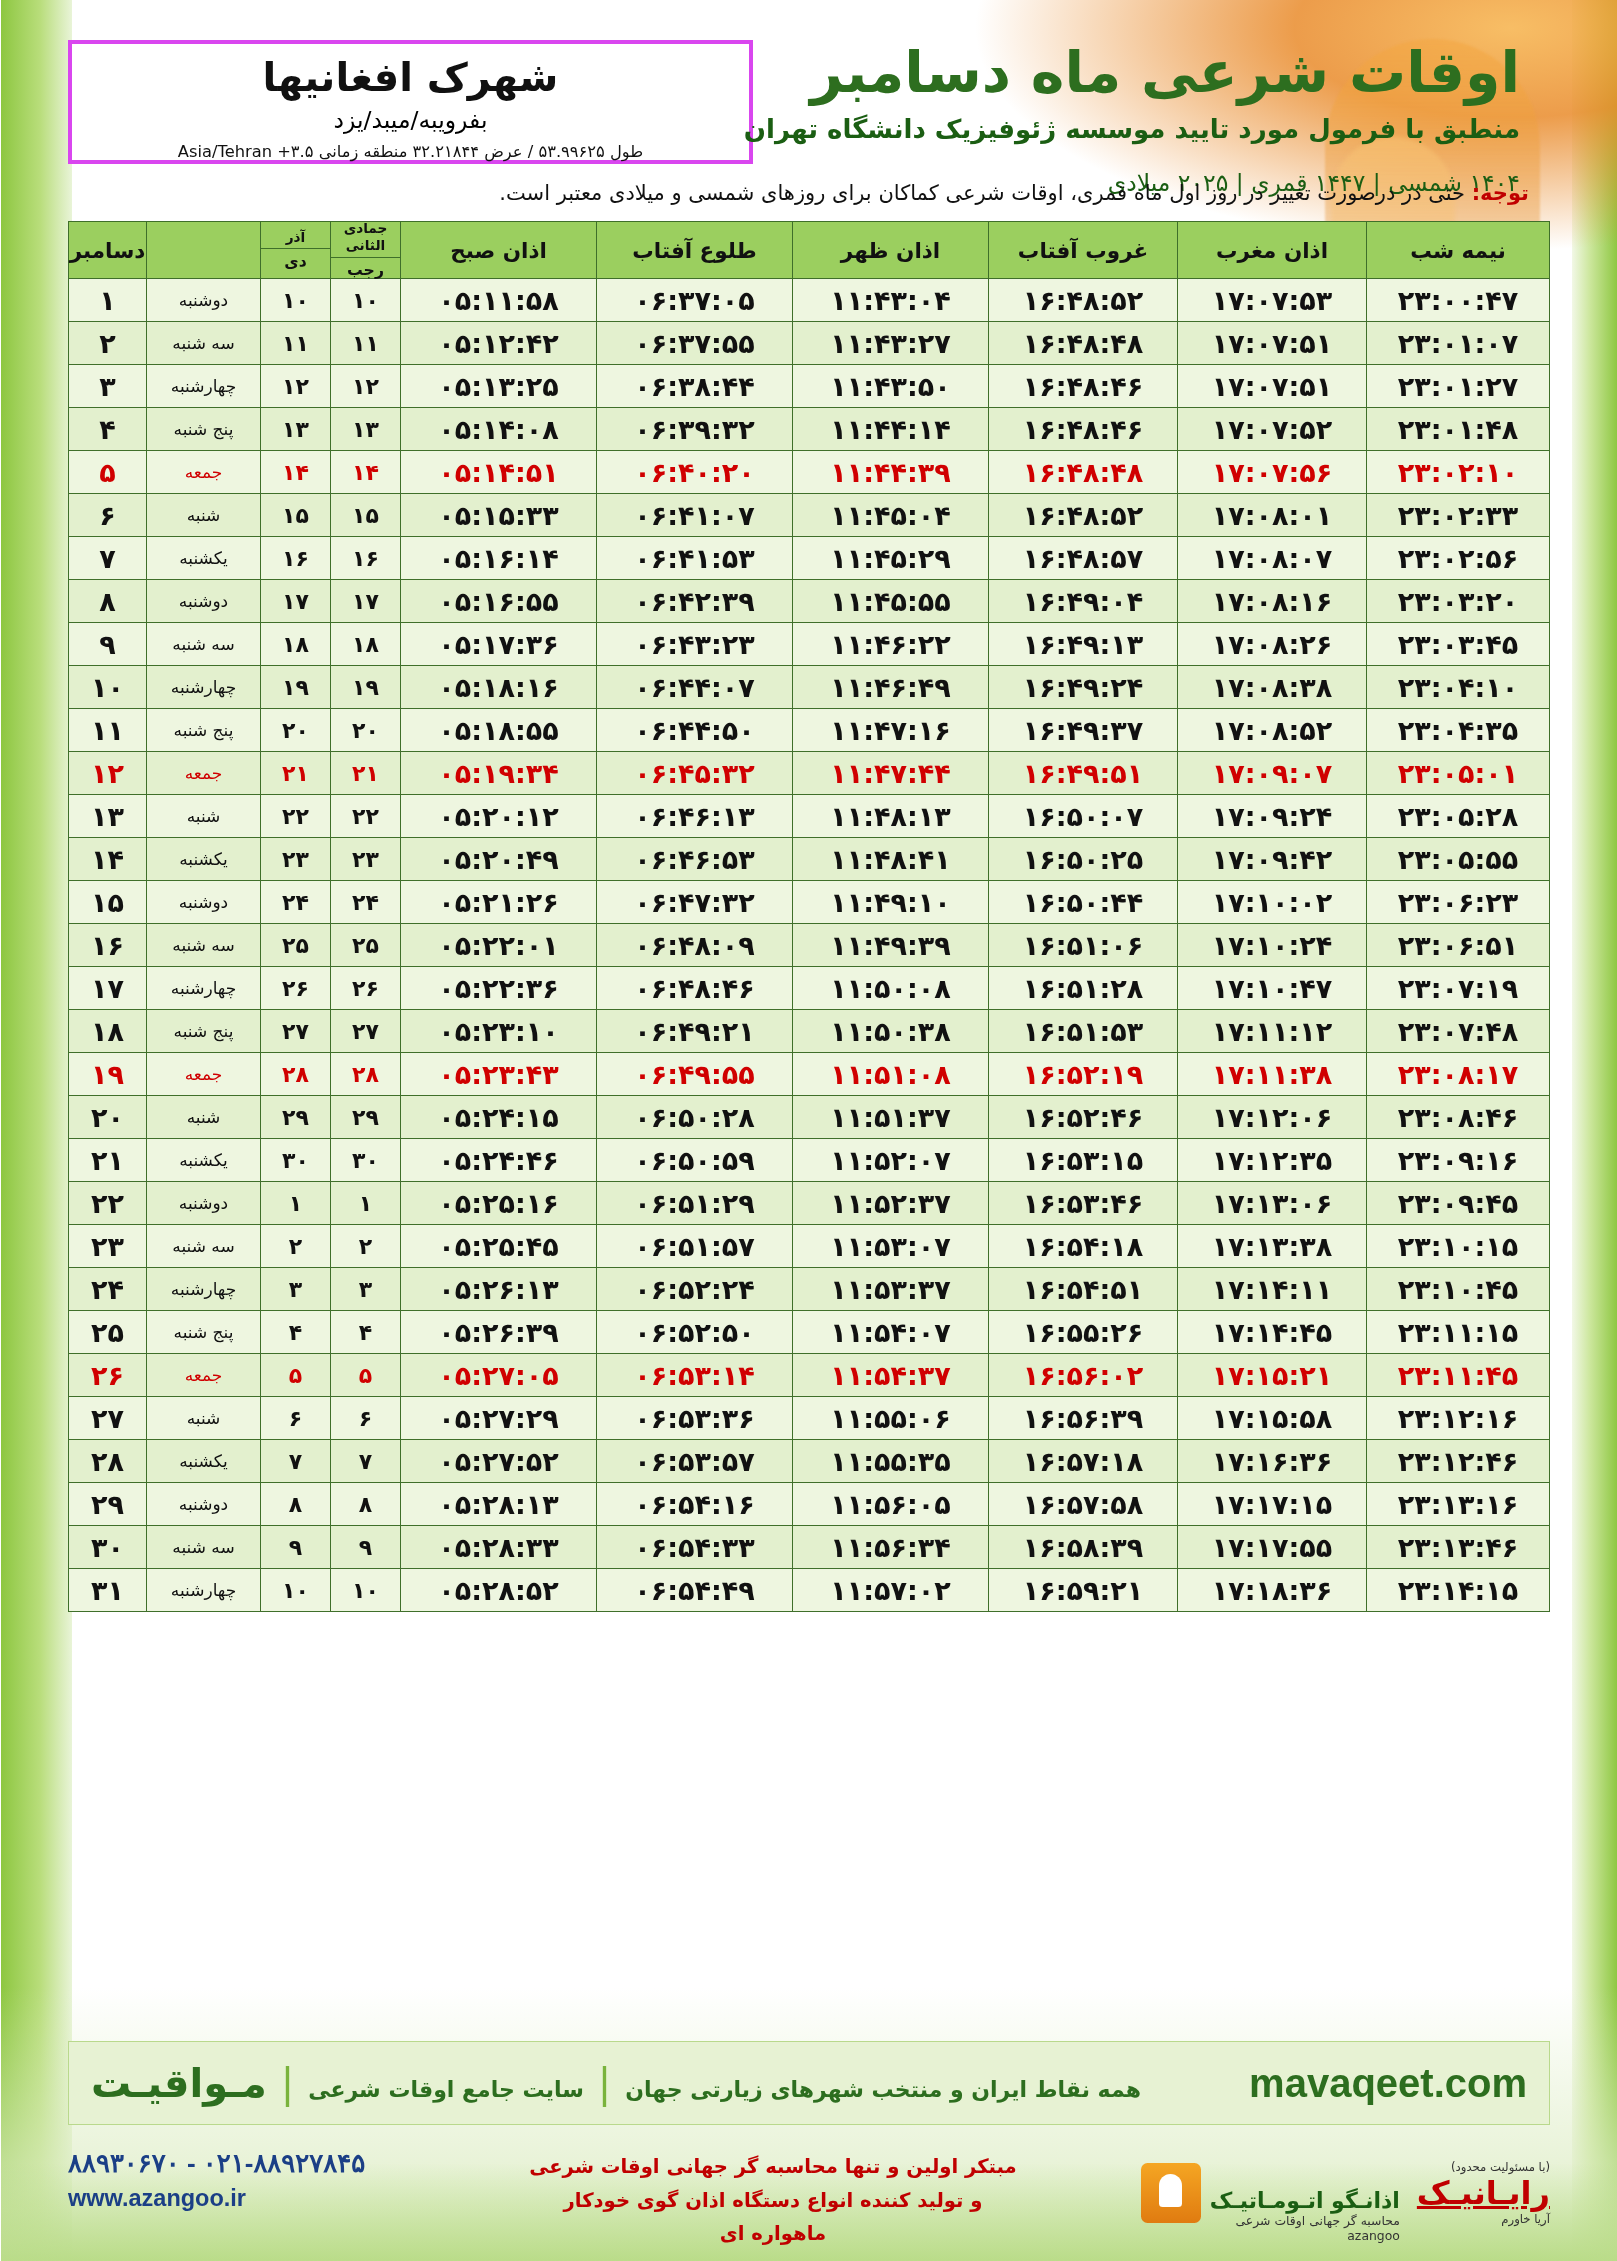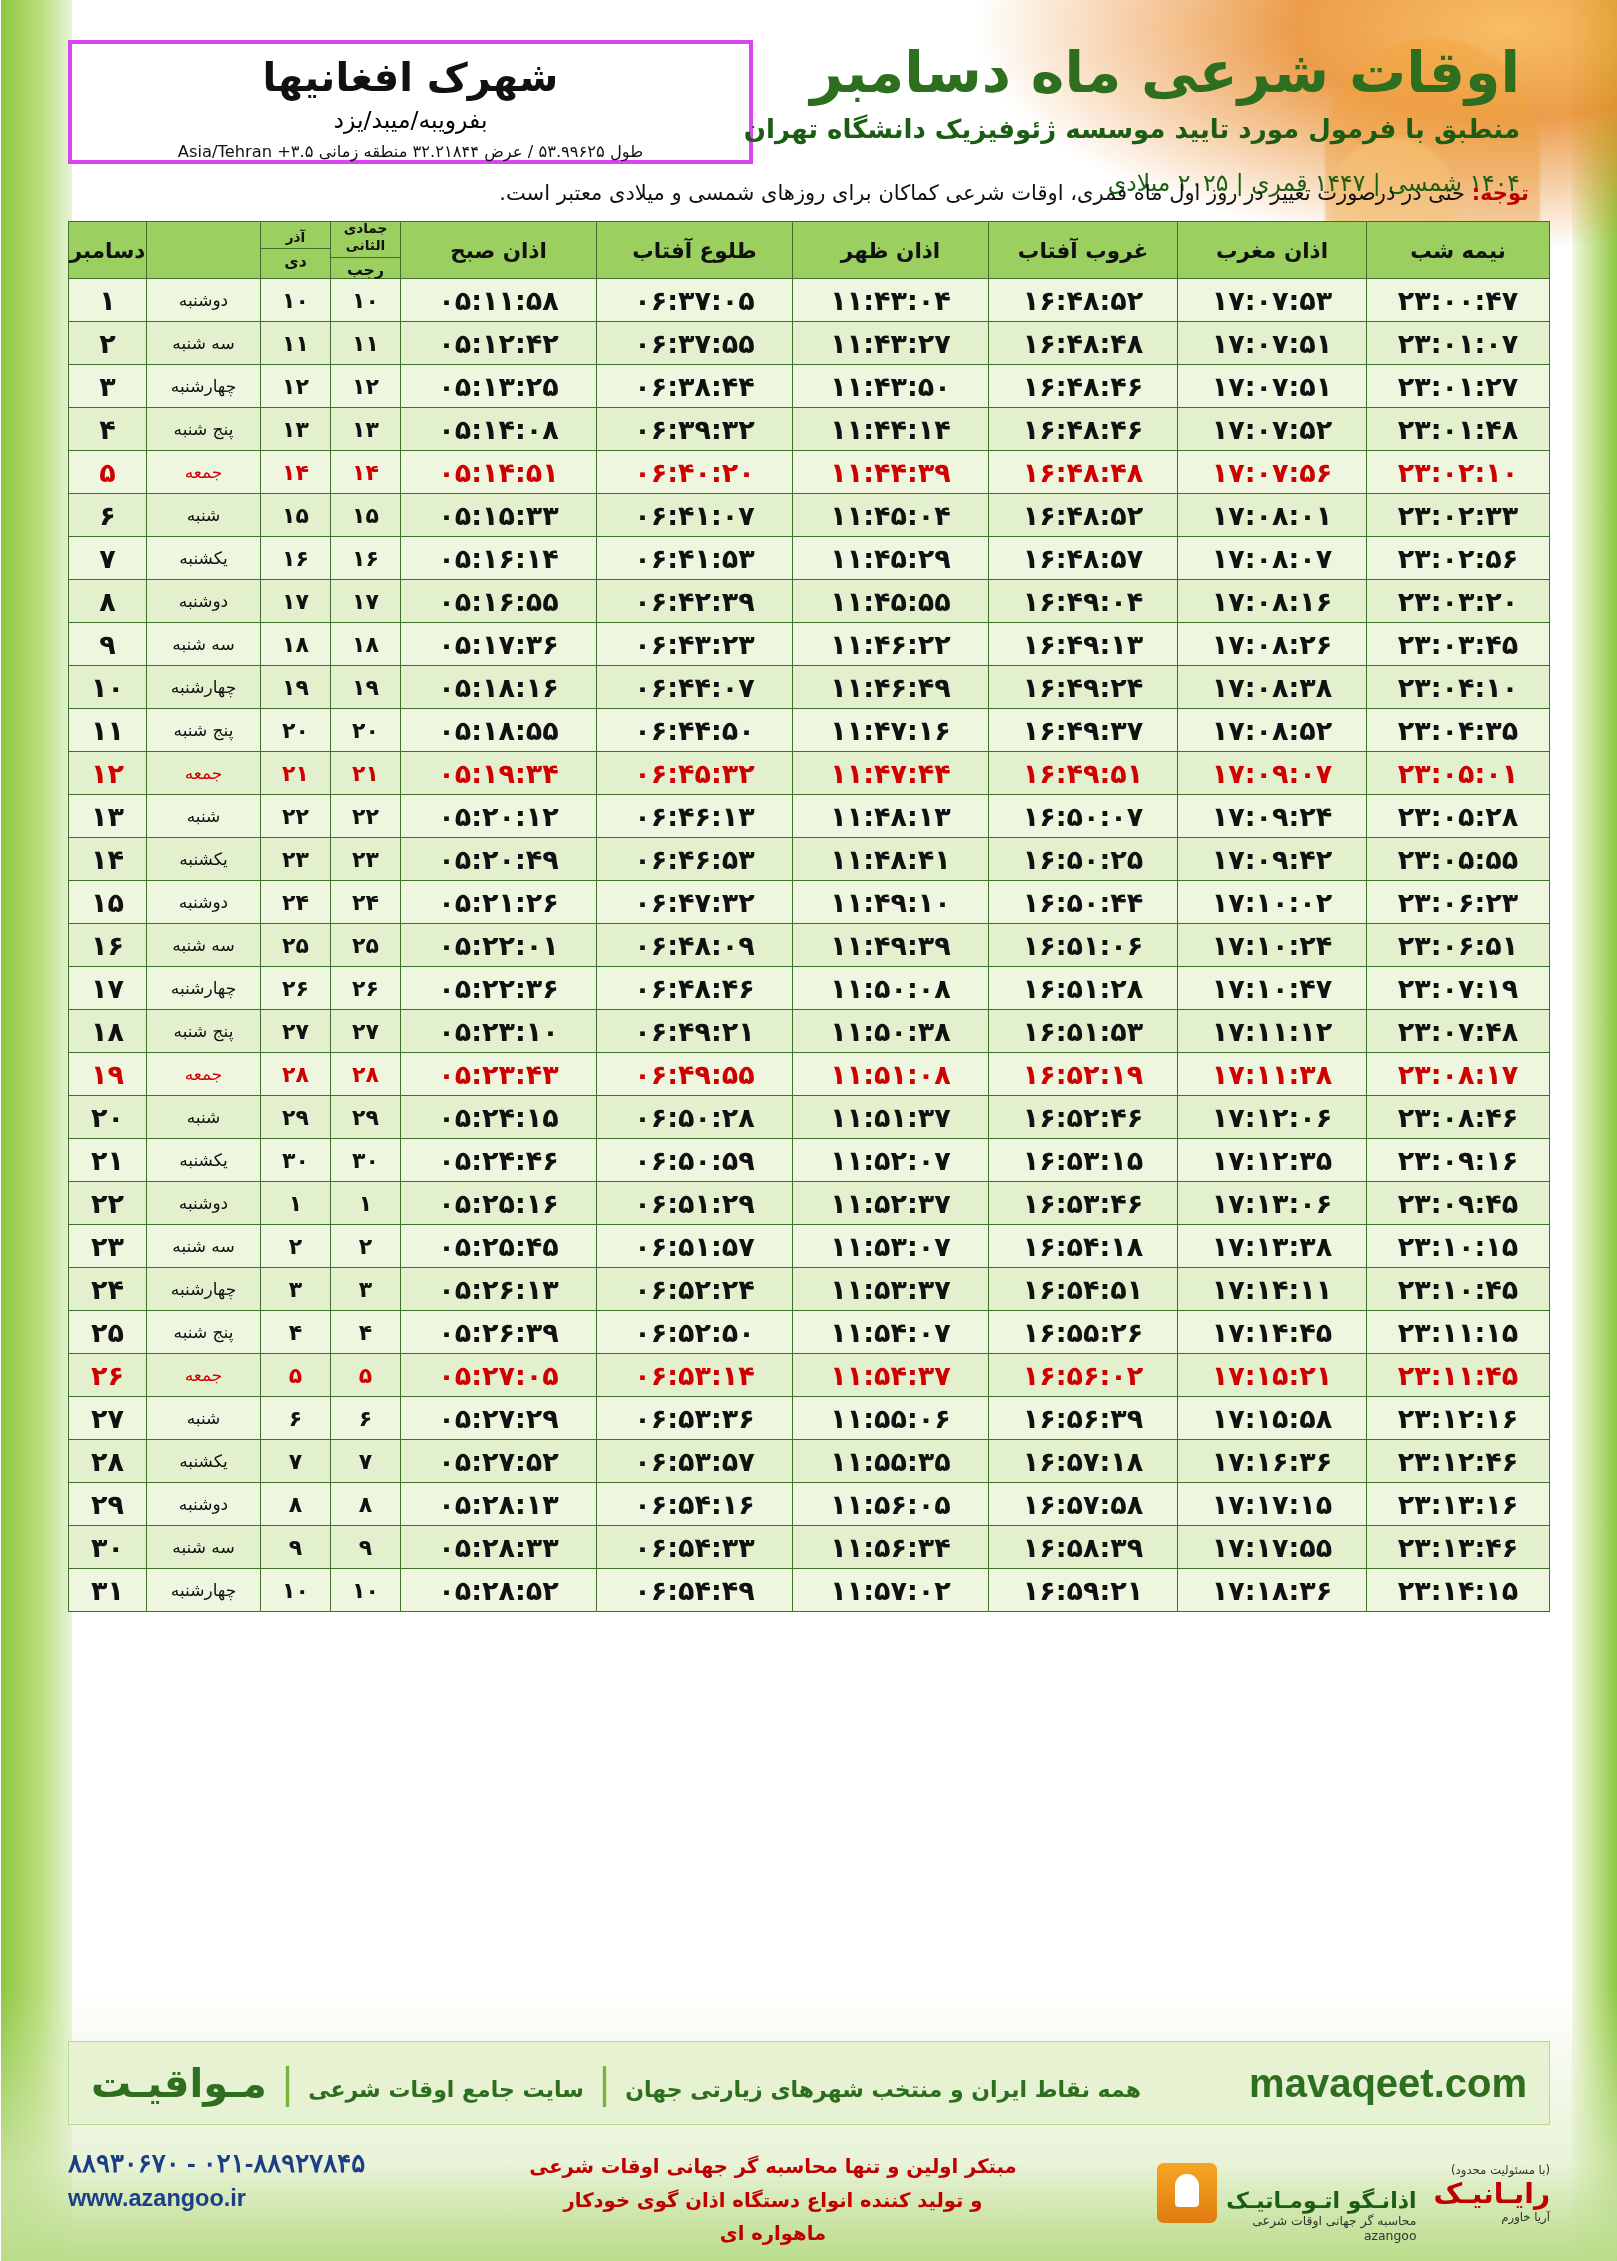--- a/index.html
+++ b/index.html
@@ -117,21 +117,21 @@
     border-radius:6.5px; position:relative;
   }
   .logo-mark:after{
     content:""; position:absolute; left:18px; top:10.4px; width:23.5px; height:33px;
     background:#fff; border-radius:11.7px 11.7px 3.9px 3.9px;
   }
   .logo-text { text-align:right; }
   .logo-text .t1 { font-size:22px; font-weight:bold; color:#1b5e13;margin-top:44px;}
   .logo-text .t2 { font-size:12.4px; color:#333;}
   .logo-rayanic { text-align:right; }
-  .logo-rayanic .r1 { font-size:28px; font-weight:bold; color:#c00000;}
+  .logo-rayanic .r1 { font-size:32px; font-weight:bold; color:#c00000;text-decoration:underline;}
   .logo-rayanic .r2 { font-size:11.7px; color:#333;text-align:right;}
 </style>
 </head>
 <body>
 
 <div class="bg-green-left"></div>
 <div class="bg-green-right"></div>
 <div class="bg-top-right"></div>
 <div class="dome"></div>
 <div class="dome2"></div>

